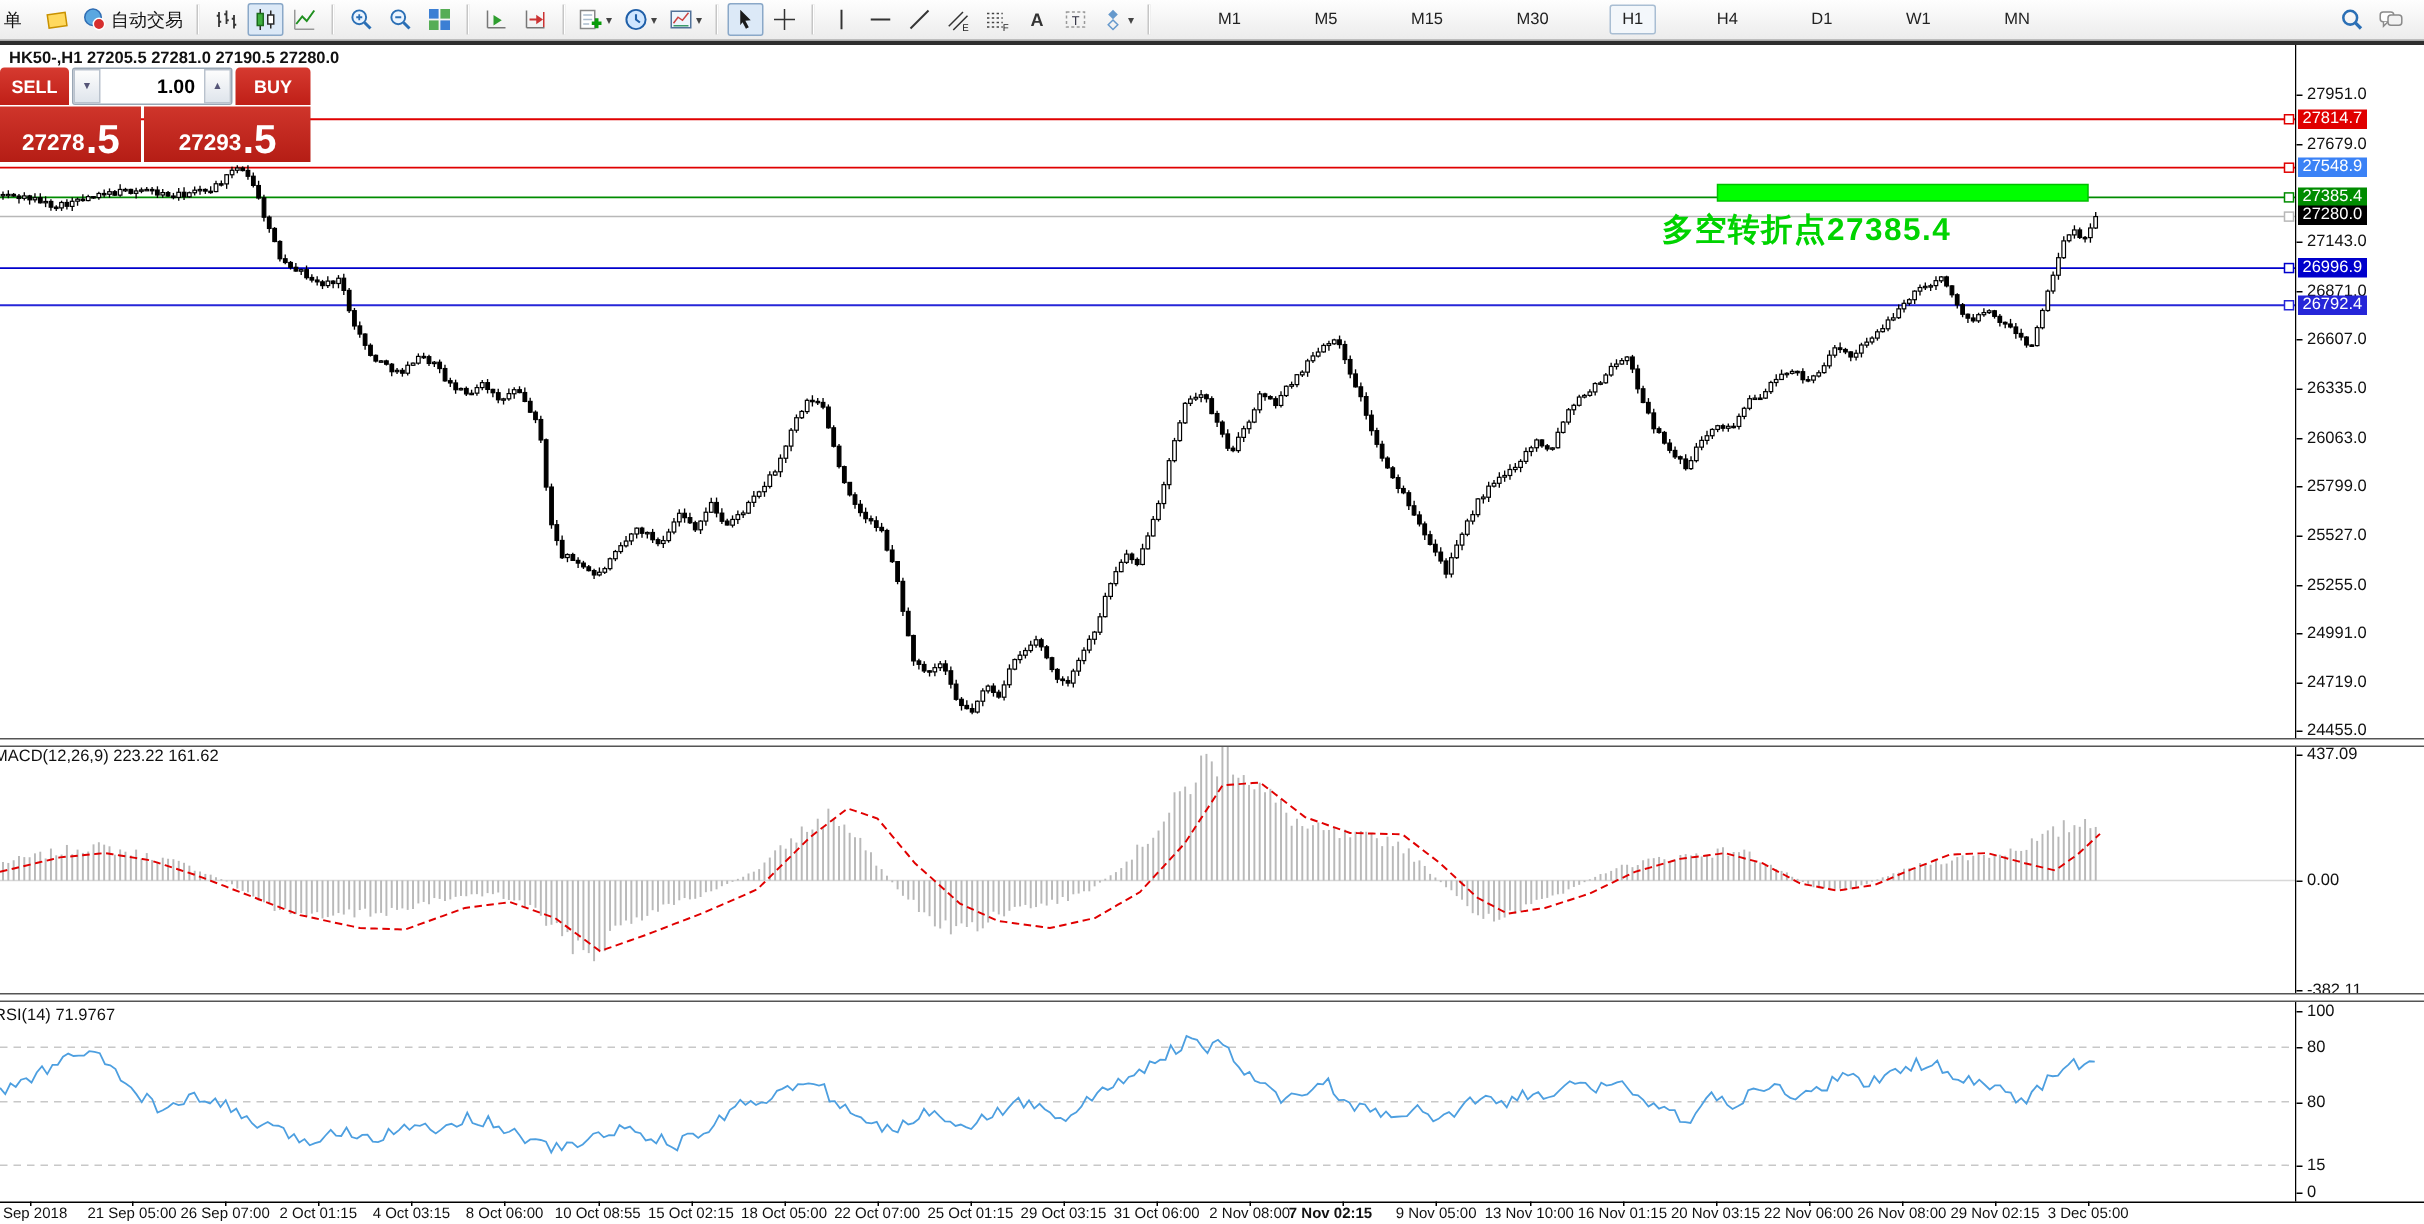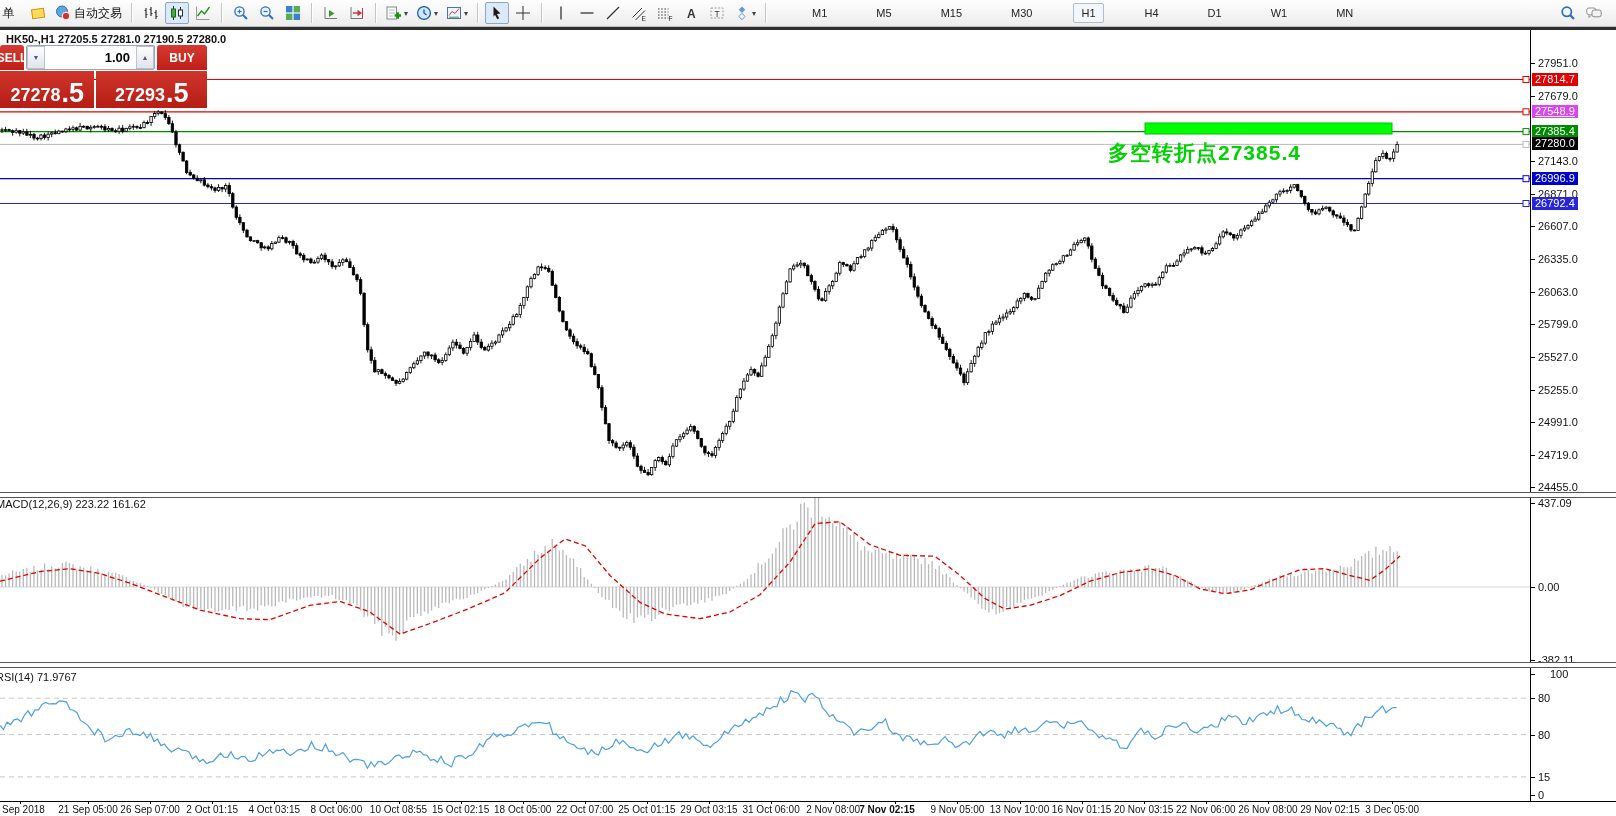--- a/index.html
+++ b/index.html
@@ -23,31 +23,31 @@
   #cv{position:absolute;left:0;top:0;z-index:1;}
   #chart-title{position:absolute;left:6px;top:33px;font-size:11px;font-weight:bold;color:#111;z-index:5;}
   .ind-label{position:absolute;left:-4px;font-size:11px;color:#111;z-index:5;}
   #annotation{position:absolute;left:1108px;top:139px;font-size:21px;font-weight:bold;
      color:#00d300;z-index:6;white-space:nowrap;letter-spacing:1px;}
   
   #trade-panel{position:absolute;left:0px;top:45px;width:207px;z-index:10;font-weight:bold;}
   #tp-row1{display:flex;height:25px;gap:2px;}
   .tp-btn{background:linear-gradient(#d63a30,#bf1f17);color:#fff;font-size:12px;font-weight:bold;
      display:flex;align-items:center;justify-content:center;border-radius:3px 3px 0 0;}
-  #sell-btn{width:24px;}#buy-btn{width:50px;border-radius:3px 3px 0 0;}
+  #sell-btn{width:46px;}#buy-btn{width:50px;border-radius:3px 3px 0 0;}
   #vol-box{flex:1;display:flex;border:1px solid #9aa7b5;background:#fff;border-radius:2px;}
   .spin{width:16px;background:linear-gradient(#fdfdfd,#dfe5ec);border:1px solid #b9c2cd;
      font-size:7px;color:#557;display:flex;align-items:center;justify-content:center;}
   #vol-val{flex:1;display:flex;align-items:center;justify-content:flex-end;padding-right:6px;
      font-size:13px;color:#000;}
   #tp-row2{display:flex;height:37px;gap:2px;margin-top:1px;}
   .tp-price{background:linear-gradient(#cf352b,#b51d15);color:#fff;display:flex;align-items:flex-end;
      justify-content:center;padding-bottom:3px;}
   #sell-price{width:100px;}#buy-price{width:117px;align-items:flex-end;}
-  .px-int{font-size:18px;line-height:15px;margin-bottom:2px;}
+  .px-int{font-size:15px;line-height:15px;margin-bottom:2px;}
   .px-dec{font-size:27px;line-height:24px;margin-left:1px;}
   
   #price-axis{position:absolute;left:1531px;top:30px;width:85px;height:771px;z-index:4;background:#fff;}
   .pa-tick{position:absolute;left:7px;font-size:11px;color:#111;white-space:nowrap;}
   .pa-badge{position:absolute;left:1px;font-size:11px;color:#fff;padding:0px 3px 1px 3px;white-space:nowrap;}
   #axis-vline{position:absolute;left:1530px;top:30px;width:1px;height:771px;background:#000;z-index:4;}
   .sep{position:absolute;left:0;width:1616px;z-index:8;}
   #time-axis{position:absolute;left:0;top:803px;width:1616px;height:30px;z-index:4;}
   .ta-label{position:absolute;top:1px;font-size:10px;color:#111;white-space:nowrap;}
   #bottom-line{position:absolute;left:0;top:801px;width:1616px;height:1px;background:#000;z-index:4;}
@@ -1494,32 +1494,32 @@
     <div style="position: absolute; left: 0px; width: 4px; height: 1px; background: rgb(0, 0, 0); top: 326.983px;"></div>
     <div class="pa-tick" style="top: 353.971px;">25255.0</div>
     <div style="position: absolute; left: 0px; width: 4px; height: 1px; background: rgb(0, 0, 0); top: 359.971px;"></div>
     <div class="pa-tick" style="top: 385.989px;">24991.0</div>
     <div style="position: absolute; left: 0px; width: 4px; height: 1px; background: rgb(0, 0, 0); top: 391.989px;"></div>
     <div class="pa-tick" style="top: 418.977px;">24719.0</div>
     <div style="position: absolute; left: 0px; width: 4px; height: 1px; background: rgb(0, 0, 0); top: 424.977px;"></div>
     <div class="pa-tick" style="top: 450.995px;">24455.0</div>
     <div style="position: absolute; left: 0px; width: 4px; height: 1px; background: rgb(0, 0, 0); top: 456.995px;"></div>
     <div class="pa-badge" style="top: 42.5305px; background: rgb(224, 0, 0);">27814.7</div>
-    <div class="pa-badge" style="top: 74.7667px; background: #d946ef; text-decoration: underline;">27548.9</div>
+    <div class="pa-badge" style="top: 74.7667px; background: #3b82f6;">27548.9</div>
     <div class="pa-badge" style="top: 94.596px; background: rgb(0, 140, 0);">27385.4</div>
     <div class="pa-badge" style="top: 107.379px; background: rgb(0, 0, 0);">27280.0</div>
     <div class="pa-badge" style="top: 141.713px; background: rgb(0, 0, 204);">26996.9</div>
     <div class="pa-badge" style="top: 166.515px; background: rgb(38, 38, 216);">26792.4</div>
     <div class="pa-tick" style="top: 467px;">437.09</div>
     <div style="position: absolute; left: 0px; width: 4px; height: 1px; background: rgb(0, 0, 0); top: 473px;"></div>
     <div class="pa-tick" style="top: 551px;">0.00</div>
     <div style="position: absolute; left: 0px; width: 4px; height: 1px; background: rgb(0, 0, 0); top: 557px;"></div>
     <div class="pa-tick" style="top: 624.434px;">-382.11</div>
     <div style="position: absolute; left: 0px; width: 4px; height: 1px; background: rgb(0, 0, 0); top: 630.434px;"></div>
-    <div class="pa-tick" style="top: 638px; margin-left: 12px;">100</div>
+    <div class="pa-tick" style="top: 638px;">100</div>
     <div style="position: absolute; left: 0px; width: 4px; height: 1px; background: rgb(0, 0, 0); top: 644px;"></div>
     <div class="pa-tick" style="top: 662.2px;">80</div>
     <div style="position: absolute; left: 0px; width: 4px; height: 1px; background: rgb(0, 0, 0); top: 668.2px;"></div>
     <div class="pa-tick" style="top: 698.5px;">80</div>
     <div style="position: absolute; left: 0px; width: 4px; height: 1px; background: rgb(0, 0, 0); top: 704.5px;"></div>
     <div class="pa-tick" style="top: 740.85px;">15</div>
     <div style="position: absolute; left: 0px; width: 4px; height: 1px; background: rgb(0, 0, 0); top: 746.85px;"></div>
     <div class="pa-tick" style="top: 759px;">0</div>
     <div style="position: absolute; left: 0px; width: 4px; height: 1px; background: rgb(0, 0, 0); top: 765px;"></div>
   </div>

